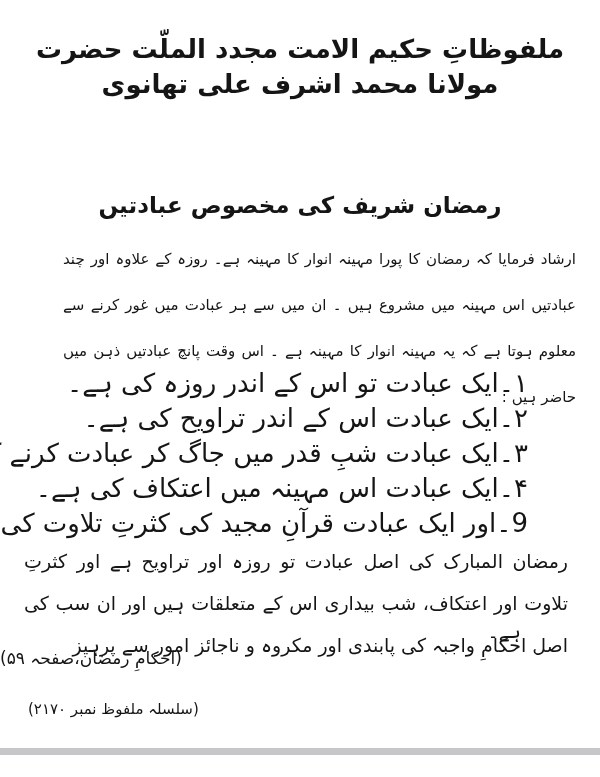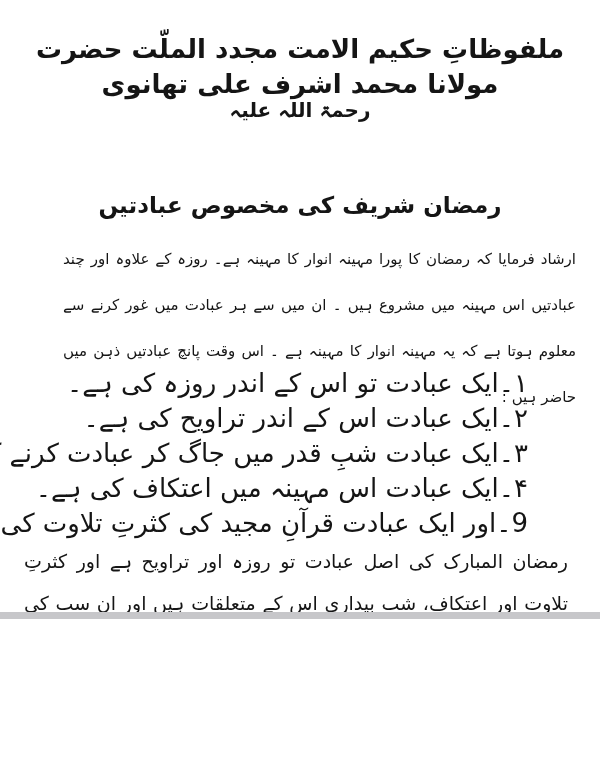--- a/index.html
+++ b/index.html
@@ -3,21 +3,21 @@
 <meta charset="utf-8">
 <style>
   html, body {
     margin: 0;
     padding: 0;
     background: #ffffff;
   }
   .page {
     position: relative;
     width: 600px;
-    height: 619px;
+    height: 755px;
     background: #ffffff;
     overflow: hidden;
     direction: rtl;
     font-family: "DejaVu Sans", sans-serif;
     color: #151515;
   }
   .page-title {
     position: absolute;
     top: 32px;
     right: 22px;
@@ -114,21 +114,20 @@
     background: #c7c7ca;
   }
 </style>
 </head>
 <body>
 
 <div class="page">
 
   <div class="page-title">ملفوظاتِ حکیم الامت مجدد الملّت حضرت مولانا محمد اشرف علی تھانوی</div>
 
-  <div class="honorific">رحمۃ اللہ علیہ</div>
 
   <div class="section-heading">رمضان شریف کی مخصوص عبادتیں</div>
 
   <div class="intro-paragraph">ارشاد فرمایا کہ رمضان کا پورا مہینہ انوار کا مہینہ ہے۔ روزہ کے علاوہ اور چند عبادتیں اس مہینہ میں مشروع ہیں ۔ ان میں سے ہر عبادت میں غور کرنے سے معلوم ہوتا ہے کہ یہ مہینہ انوار کا مہینہ ہے ۔ اس وقت پانچ عبادتیں ذہن میں حاضر ہیں :</div>
 
   <div class="worship-list">
     <div class="list-item">۱۔ایک عبادت تو اس کے اندر روزہ کی ہے۔</div>
     <div class="list-item">۲۔ایک عبادت اس کے اندر تراویح کی ہے۔</div>
     <div class="list-item">۳۔ایک عبادت شبِ قدر میں جاگ کر عبادت کرنے کی ہے۔</div>
     <div class="list-item">۴۔ایک عبادت اس مہینہ میں اعتکاف کی ہے۔</div>

